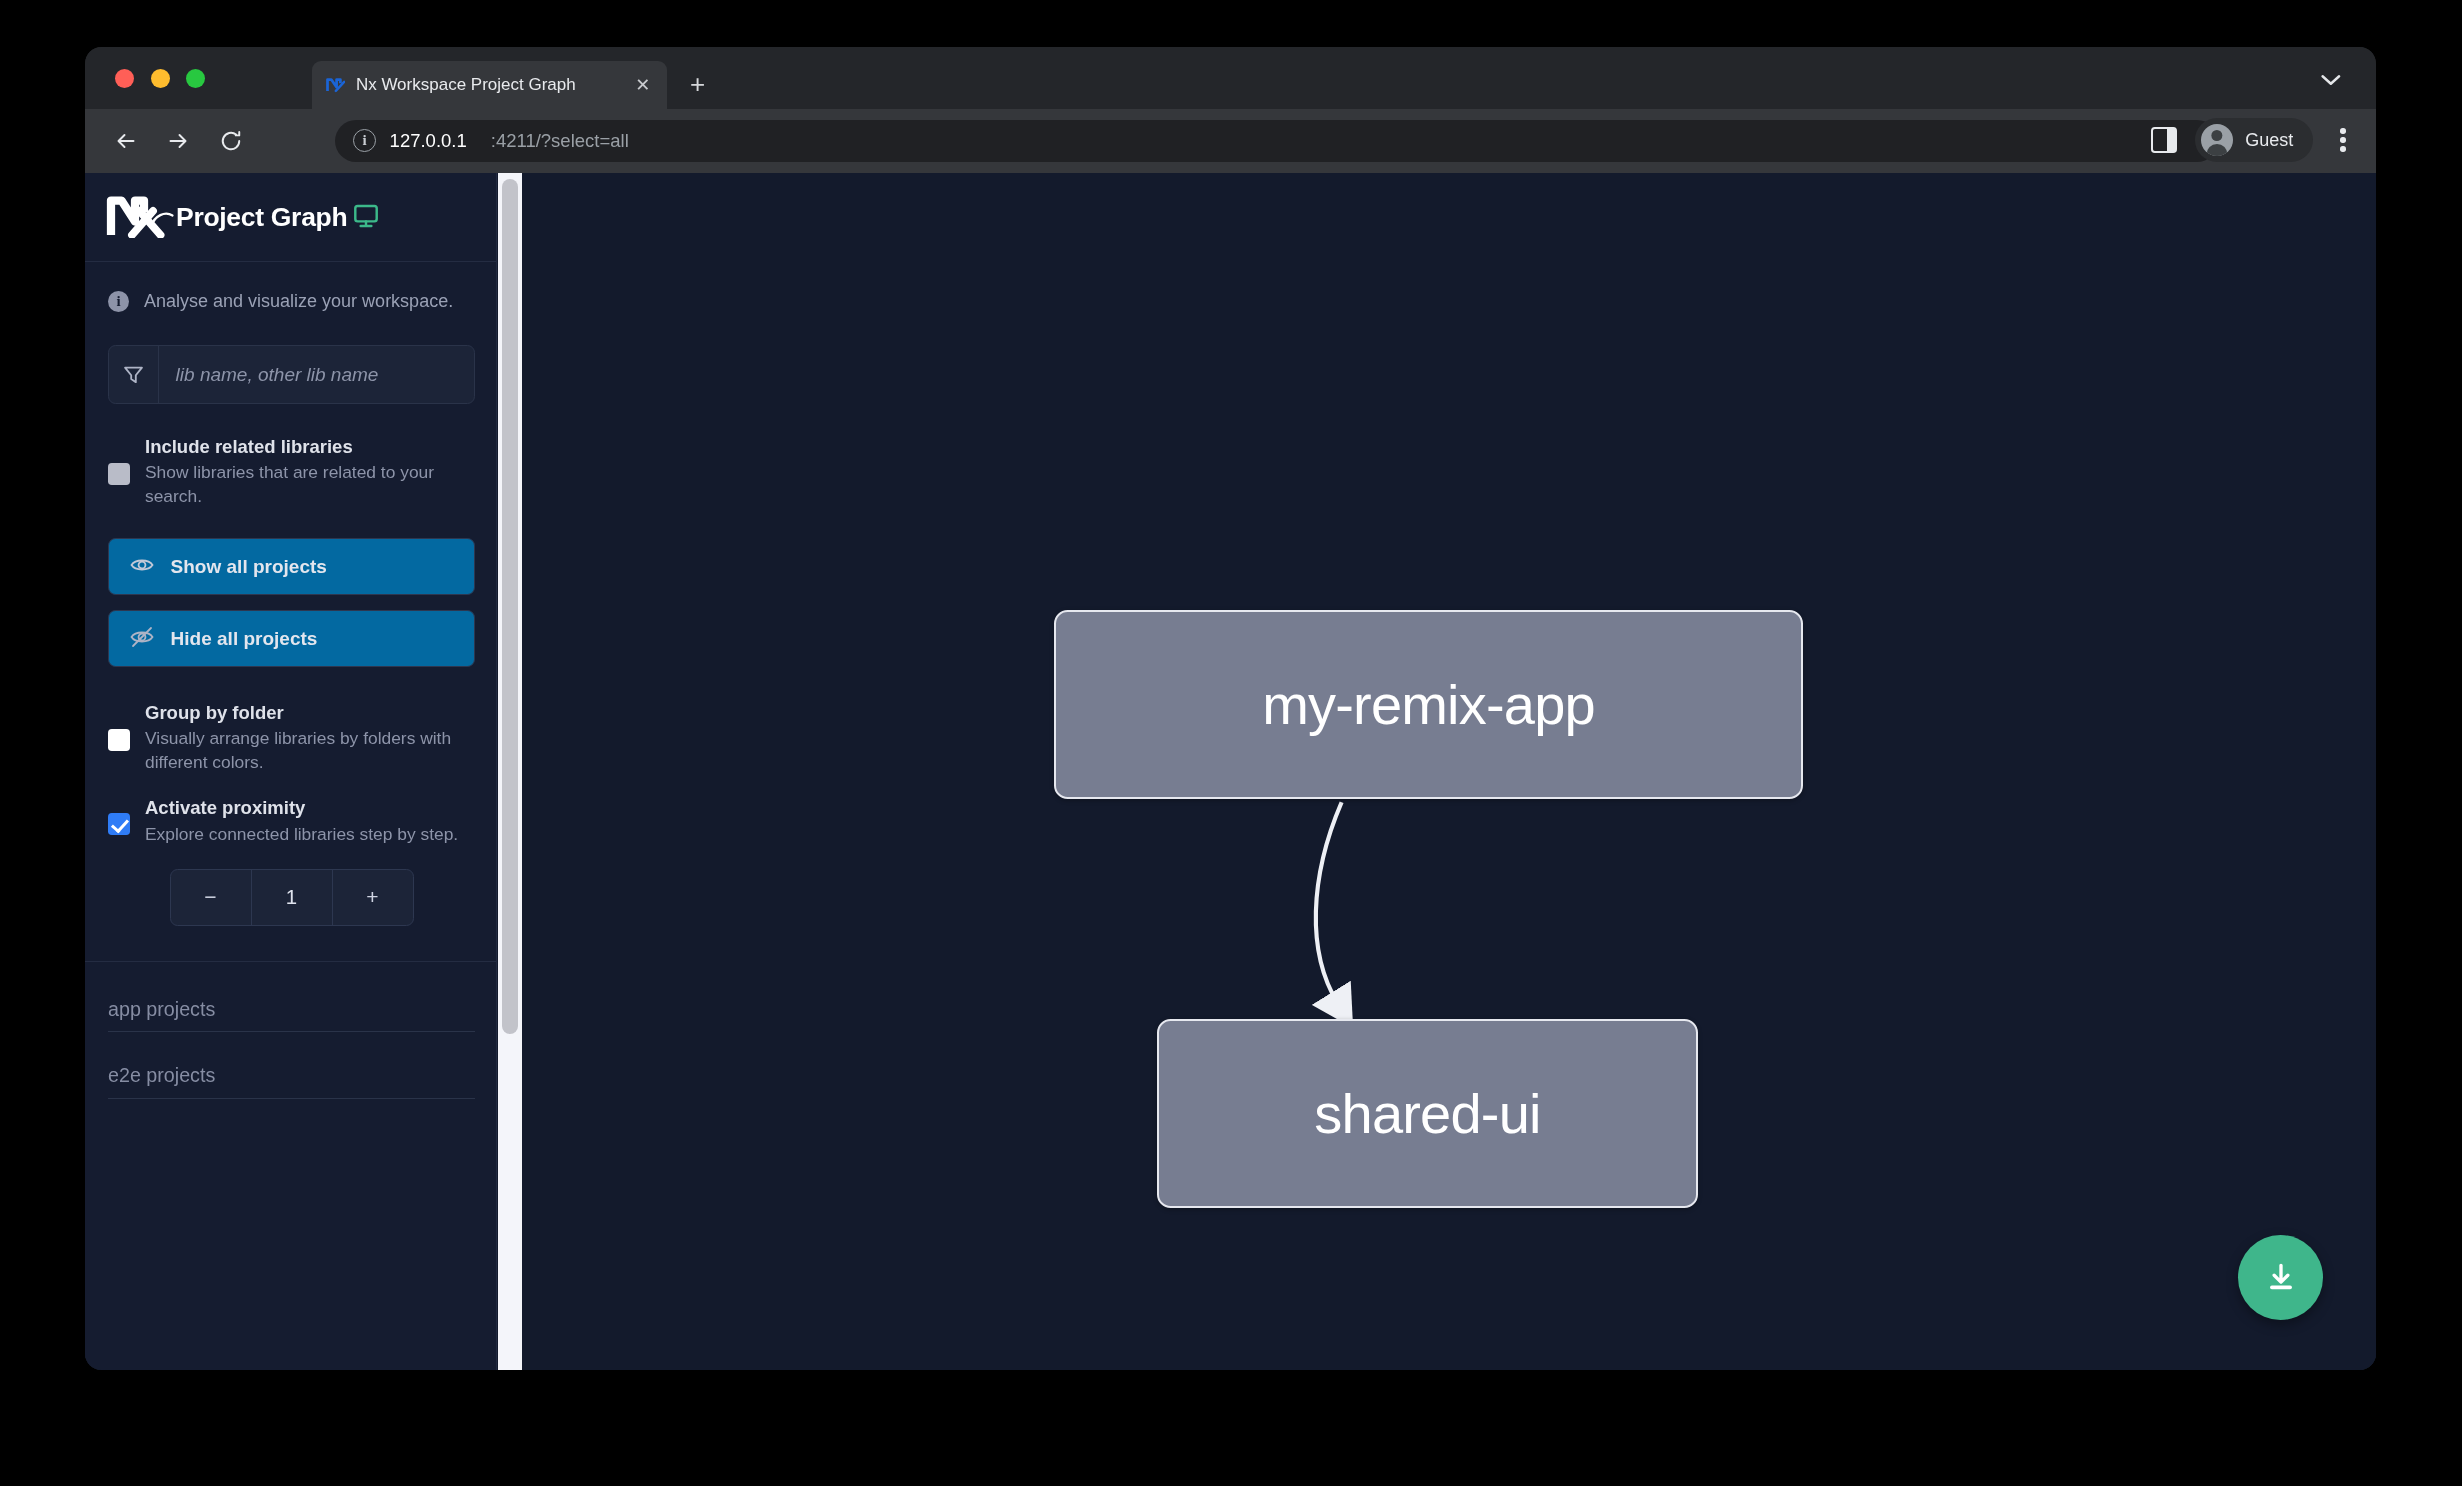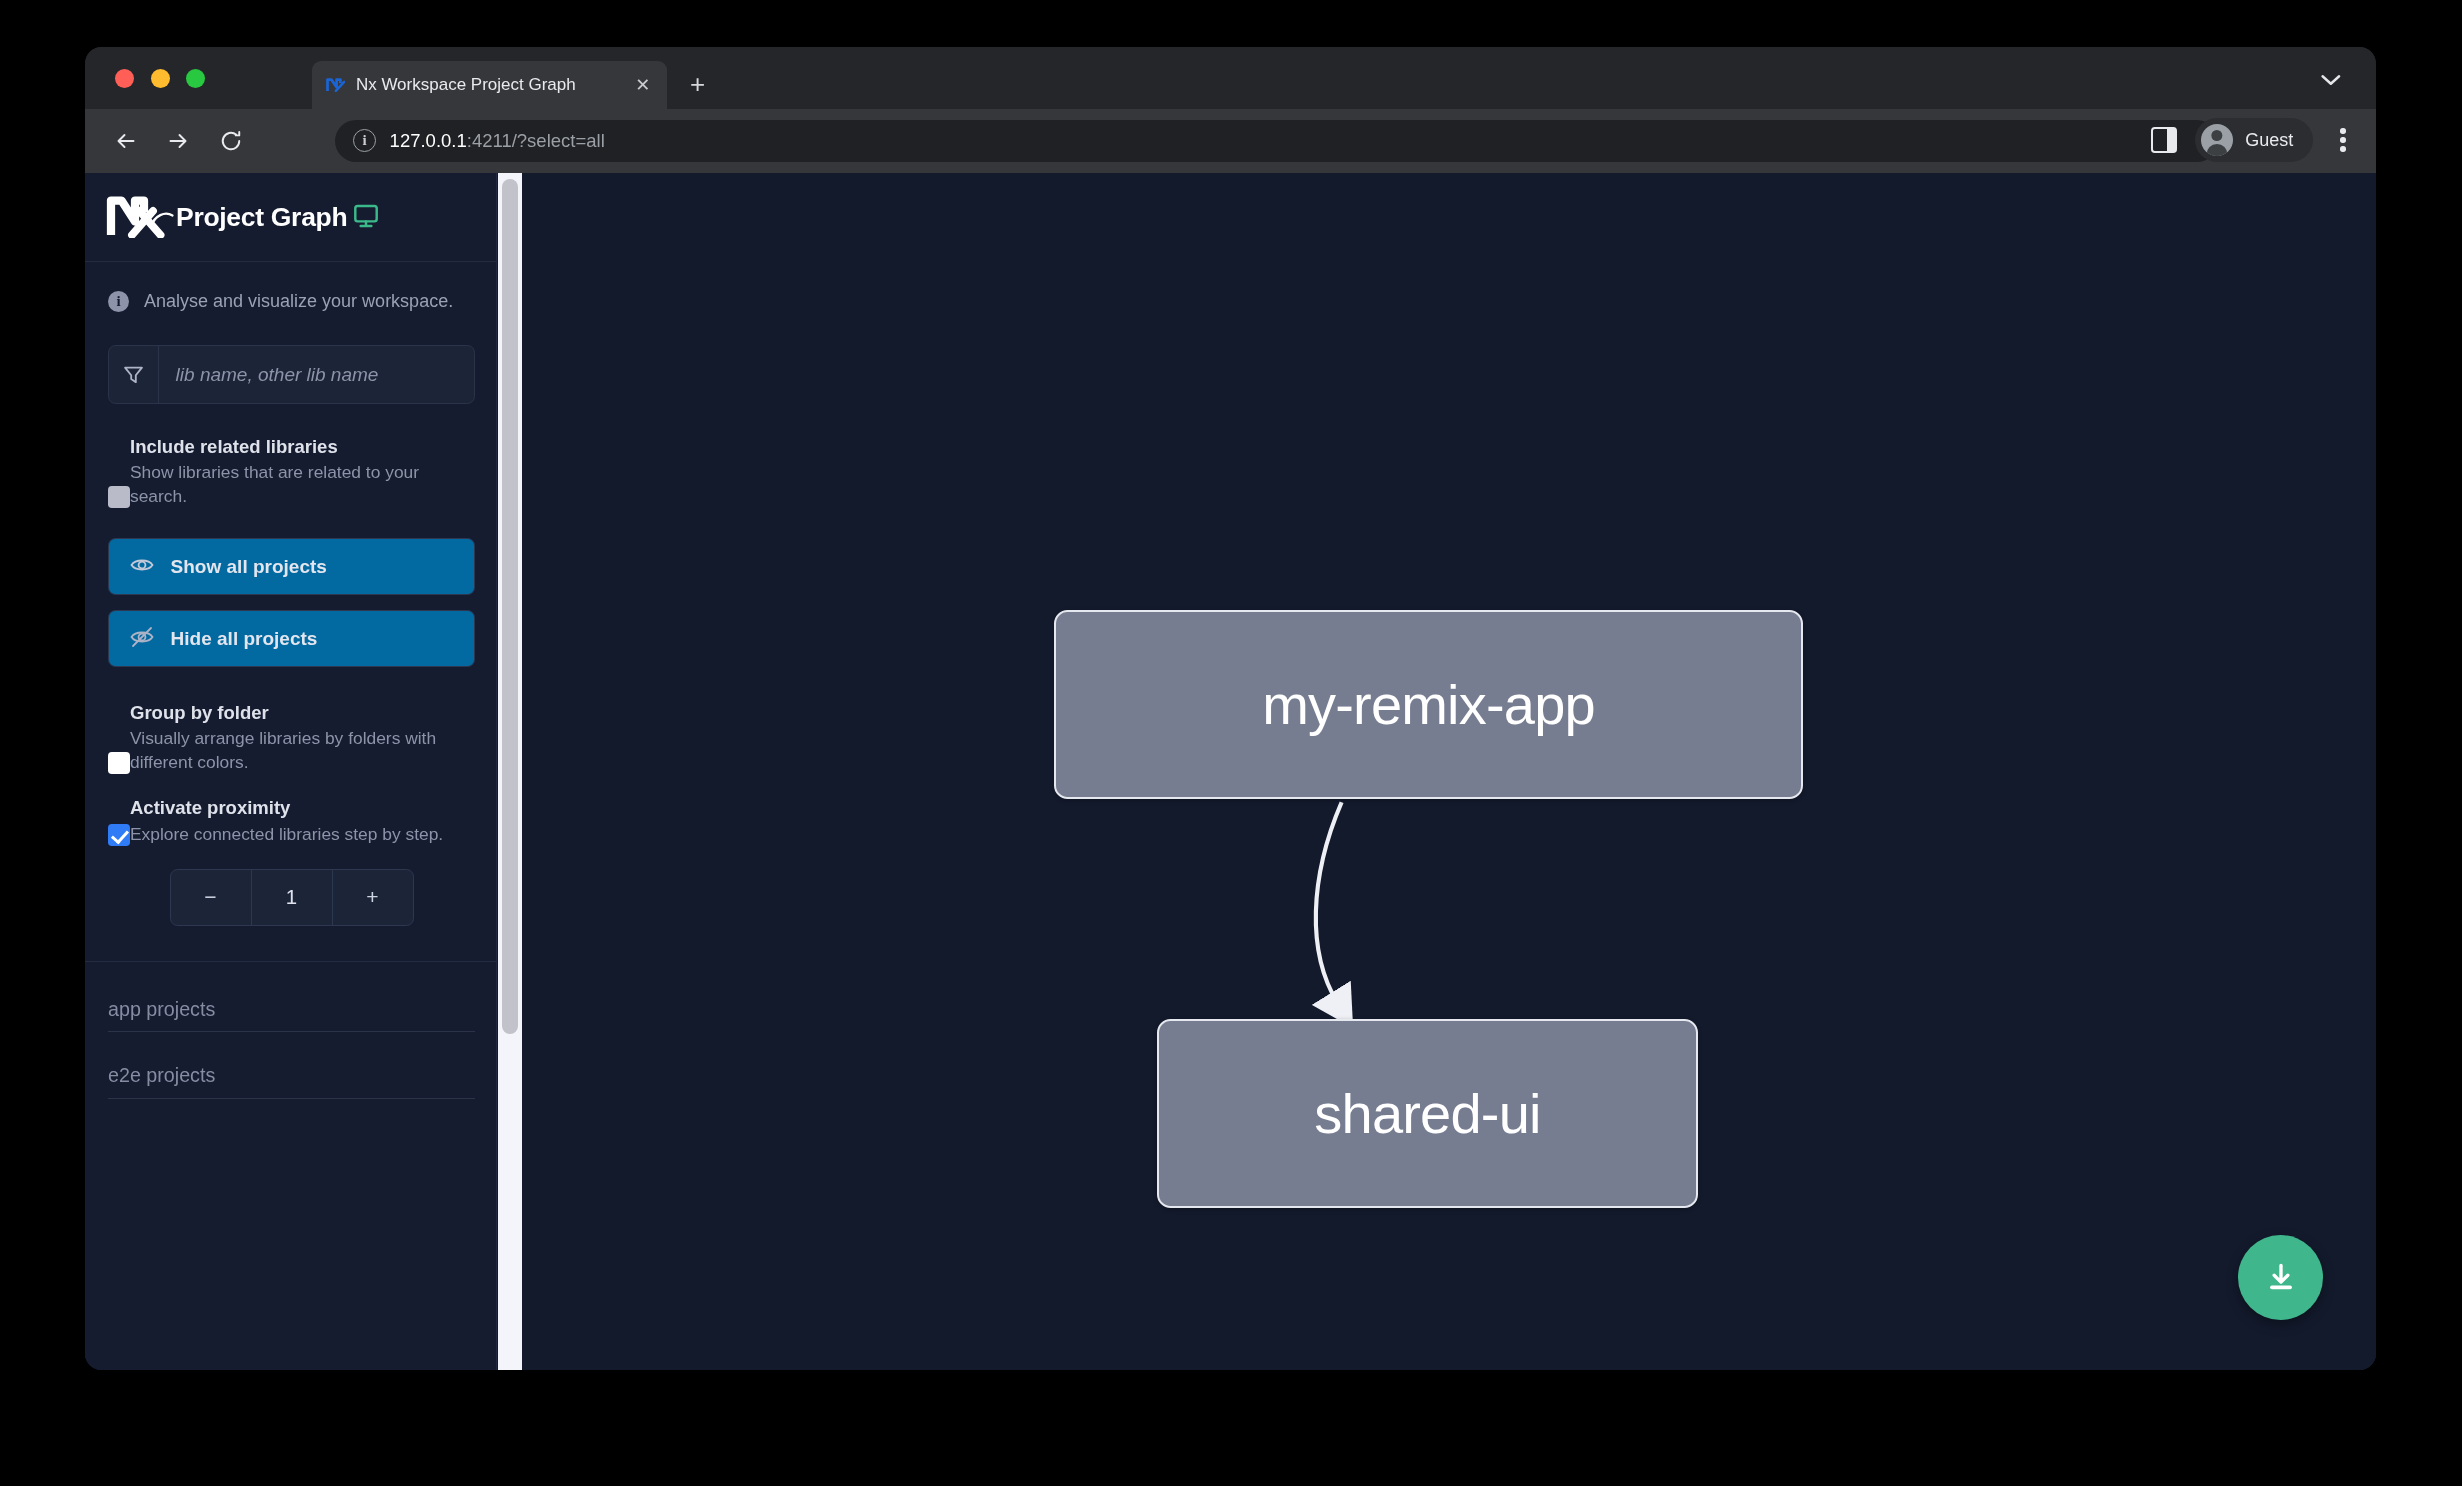--- a/index.html
+++ b/index.html
@@ -127,21 +127,21 @@
     font-weight: bold;
     display: flex; align-items: center; justify-content: center;
     font-family: "Liberation Serif", serif;
     flex: 0 0 auto;
   }
   #omnibox-url {
     font-size: 18.5px;
     white-space: nowrap;
   }
   #omnibox-url .host { color: #ffffff; }
-  #omnibox-url .path { color: #9aa0a6; }
+  #omnibox-url .path { color: #9aa0a6; margin-left: 24px; }
 
   #toolbar-right {
     position: absolute;
     right: 16.6px; top: 9px;
     display: flex; align-items: center; gap: 9px;
   }
   #sidepanel-icon {
     width: 26px; height: 26px;
     border: 2.3px solid #e8eaed;
     border-radius: 3.8px;
@@ -281,22 +281,22 @@
   #filter-placeholder {
     color: #8d94a9;
     font-size: 19px;
     padding-left: 16.6px;
   }
 
   .opt-block { padding: 0 21px 0 23px; }
 
   .opt-row {
     display: flex;
-    gap: 0;
-    align-items: flex-end;
+    gap: 15px;
+    align-items: center;
   }
   .checkbox {
     width: 22px; height: 22px;
     border-radius: 3.8px;
     flex: 0 0 22px;
     margin-top: 3.8px;
     position: relative;
   }
   .checkbox.gray  { background: #b9bcc8; }
   .checkbox.white { background: #ffffff; }

